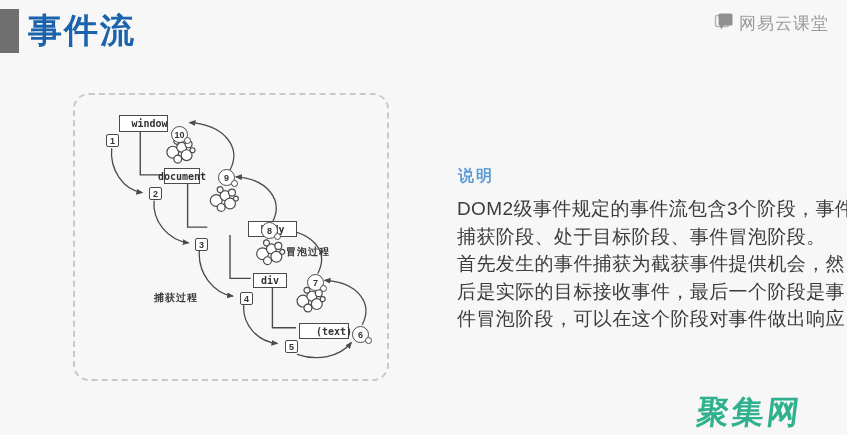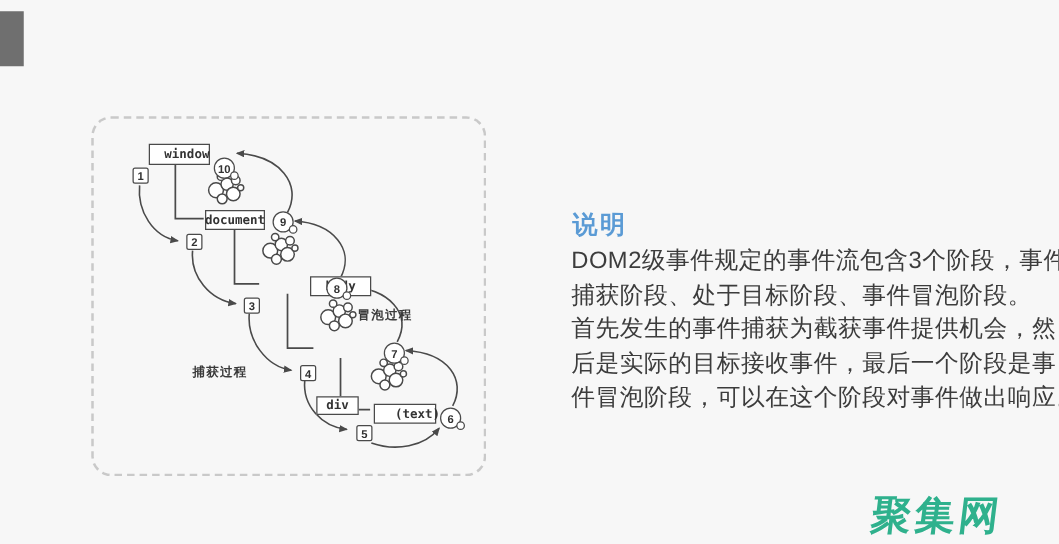--- a/index.html
+++ b/index.html
@@ -30,36 +30,47 @@
     border-radius:2px;display:flex;align-items:center;justify-content:center;
     font-size:9px;font-weight:bold;color:#333;}
   .bub-step{position:absolute;width:17px;height:17px;background:#fff;border:1.3px solid var(--diagram-stroke);
     border-radius:50%;display:flex;align-items:center;justify-content:center;
     font-size:9px;font-weight:bold;color:#333;}
   .bub-step .tail{position:absolute;right:-4px;bottom:-2px;width:7px;height:7px;background:#fff;
     border:1.2px solid var(--diagram-stroke);border-radius:50%;}
   .phase-label{position:absolute;font-size:10px;font-weight:bold;color:#3a3a3a;letter-spacing:1px;white-space:nowrap;margin-top:36px;}
 
   
-  .explain-heading{position:absolute;left:458px;top:166px;font-size:20px;font-weight:600;
+  .explain-heading{position:absolute;left:458px;top:166px;font-size:16px;font-weight:600;
     color:var(--heading-blue);letter-spacing:2px;}
   .explain-text{position:absolute;left:457px;top:195px;}
   .explain-text .line{font-size:19px;line-height:27.5px;color:var(--body-text);
     letter-spacing:0.4px;white-space:nowrap;}
 
   .watermark{position:absolute;left:697px;top:391px;font-size:32px;font-weight:900;
     color:var(--watermark-teal);letter-spacing:3px;transform:skewX(-7deg);}
 </style>
 </head>
 <body>
 
 <div class="stage">
 
   <div class="title-marker"></div>
+  <h1 class="page-title">事件流</h1>
 
+  <div class="brand">
+    <span>
+      <svg width="20" height="20" viewBox="0 0 20 20">
+        <rect x="1.5" y="4.5" width="13" height="11" rx="1.5" fill="none" stroke="#b5b5b5" stroke-width="1.4"></rect>
+        <rect x="4.5" y="2.5" width="14" height="12" rx="1.5" fill="#8f8f8f"></rect>
+        <polygon points="6,14 10,14 7,18.5" fill="#8f8f8f"></polygon>
+      </svg>
+    </span>
+    <span class="brand-name">网易云课堂</span>
+  </div>
 
   <div class="diagram">
 
     <svg class="diagram-art" viewBox="0 0 316 288">
       <defs>
         <marker id="ah" markerWidth="9" markerHeight="8" refX="6" refY="3" orient="auto" markerUnits="userSpaceOnUse">
           <path d="M0,0 L7,3 L0,6 Z" fill="#4a4a4a"></path>
         </marker>
         <g id="cluster" stroke="#4a4a4a" stroke-width="1.2" fill="#ffffff">
           <circle cx="-6" cy="2" r="6"></circle>
@@ -94,23 +105,23 @@
         <path d="M 157 76 C 169 53, 151 30, 116 28"></path>
       </g>
 
       <use href="#cluster" transform="translate(105,56)"></use>
       <use href="#cluster" transform="translate(149,105)"></use>
       <use href="#cluster" transform="translate(196,159)"></use>
       <use href="#cluster" transform="translate(237,207)"></use>
     </svg>
 
     <div class="node" style="left:44px;top:20px;width:49px;height:17px;padding-left:12px;">window</div>
-    <div class="node" style="left:89px;top:73px;width:48px;height:16px;">document</div>
+    <div class="node" style="left:89px;top:73px;width:36px;height:16px;">document</div>
     <div class="node" style="left:134px;top:126px;width:49px;height:16px;margin-left:39px;">body</div>
-    <div class="node" style="left:178px;top:178px;width:34px;height:15px;margin-top:44px;">div</div>
+    <div class="node" style="left:178px;top:178px;width:34px;height:15px;">div</div>
     <div class="node" style="left:224px;top:228px;width:50px;height:16px;padding-left:20px;">(text)</div>
 
     <div class="cap-step" style="left:31px;top:39px;">1</div>
     <div class="cap-step" style="left:74px;top:92px;">2</div>
     <div class="cap-step" style="left:120px;top:143px;">3</div>
     <div class="cap-step" style="left:165px;top:197px;">4</div>
     <div class="cap-step" style="left:210px;top:245px;">5</div>
 
     <div class="bub-step" style="left:96px;top:20px;margin-top:11px;">
       <span>10</span>

